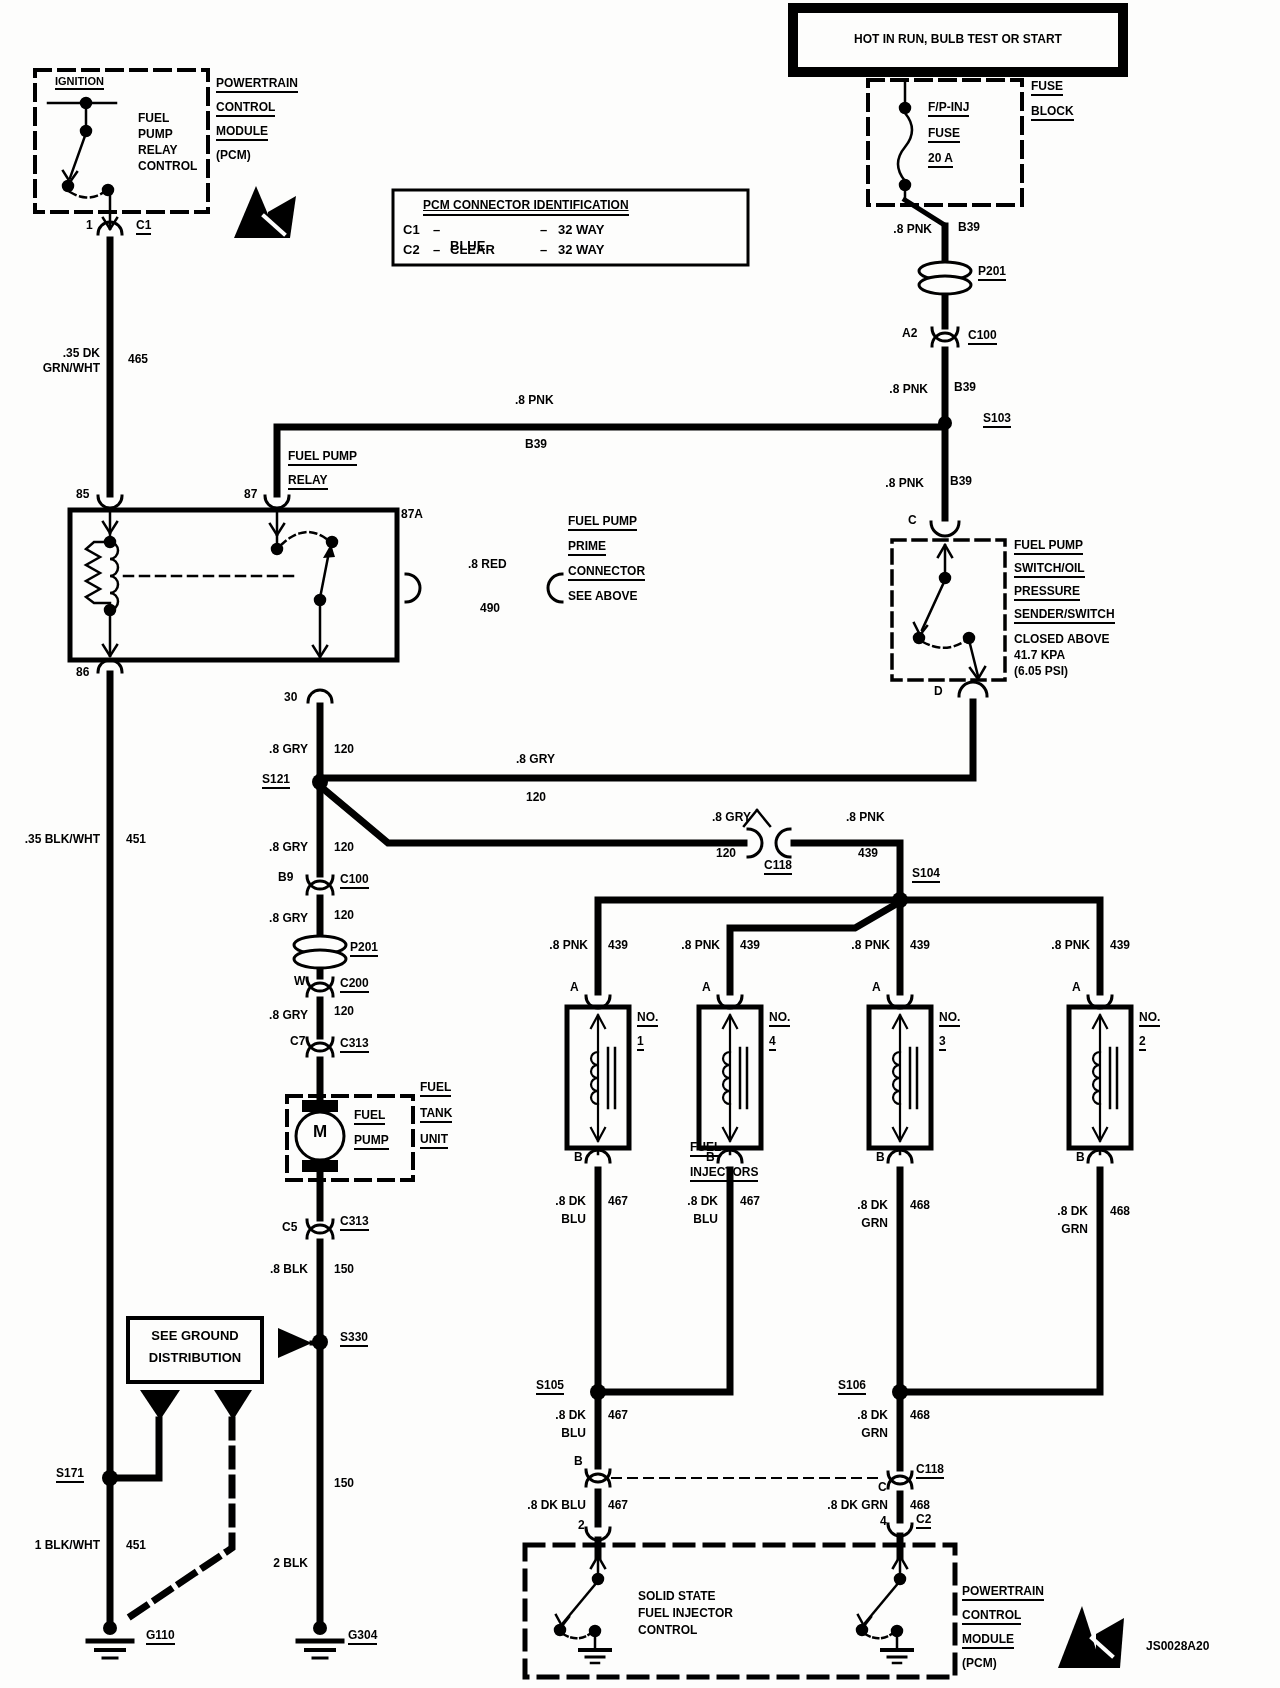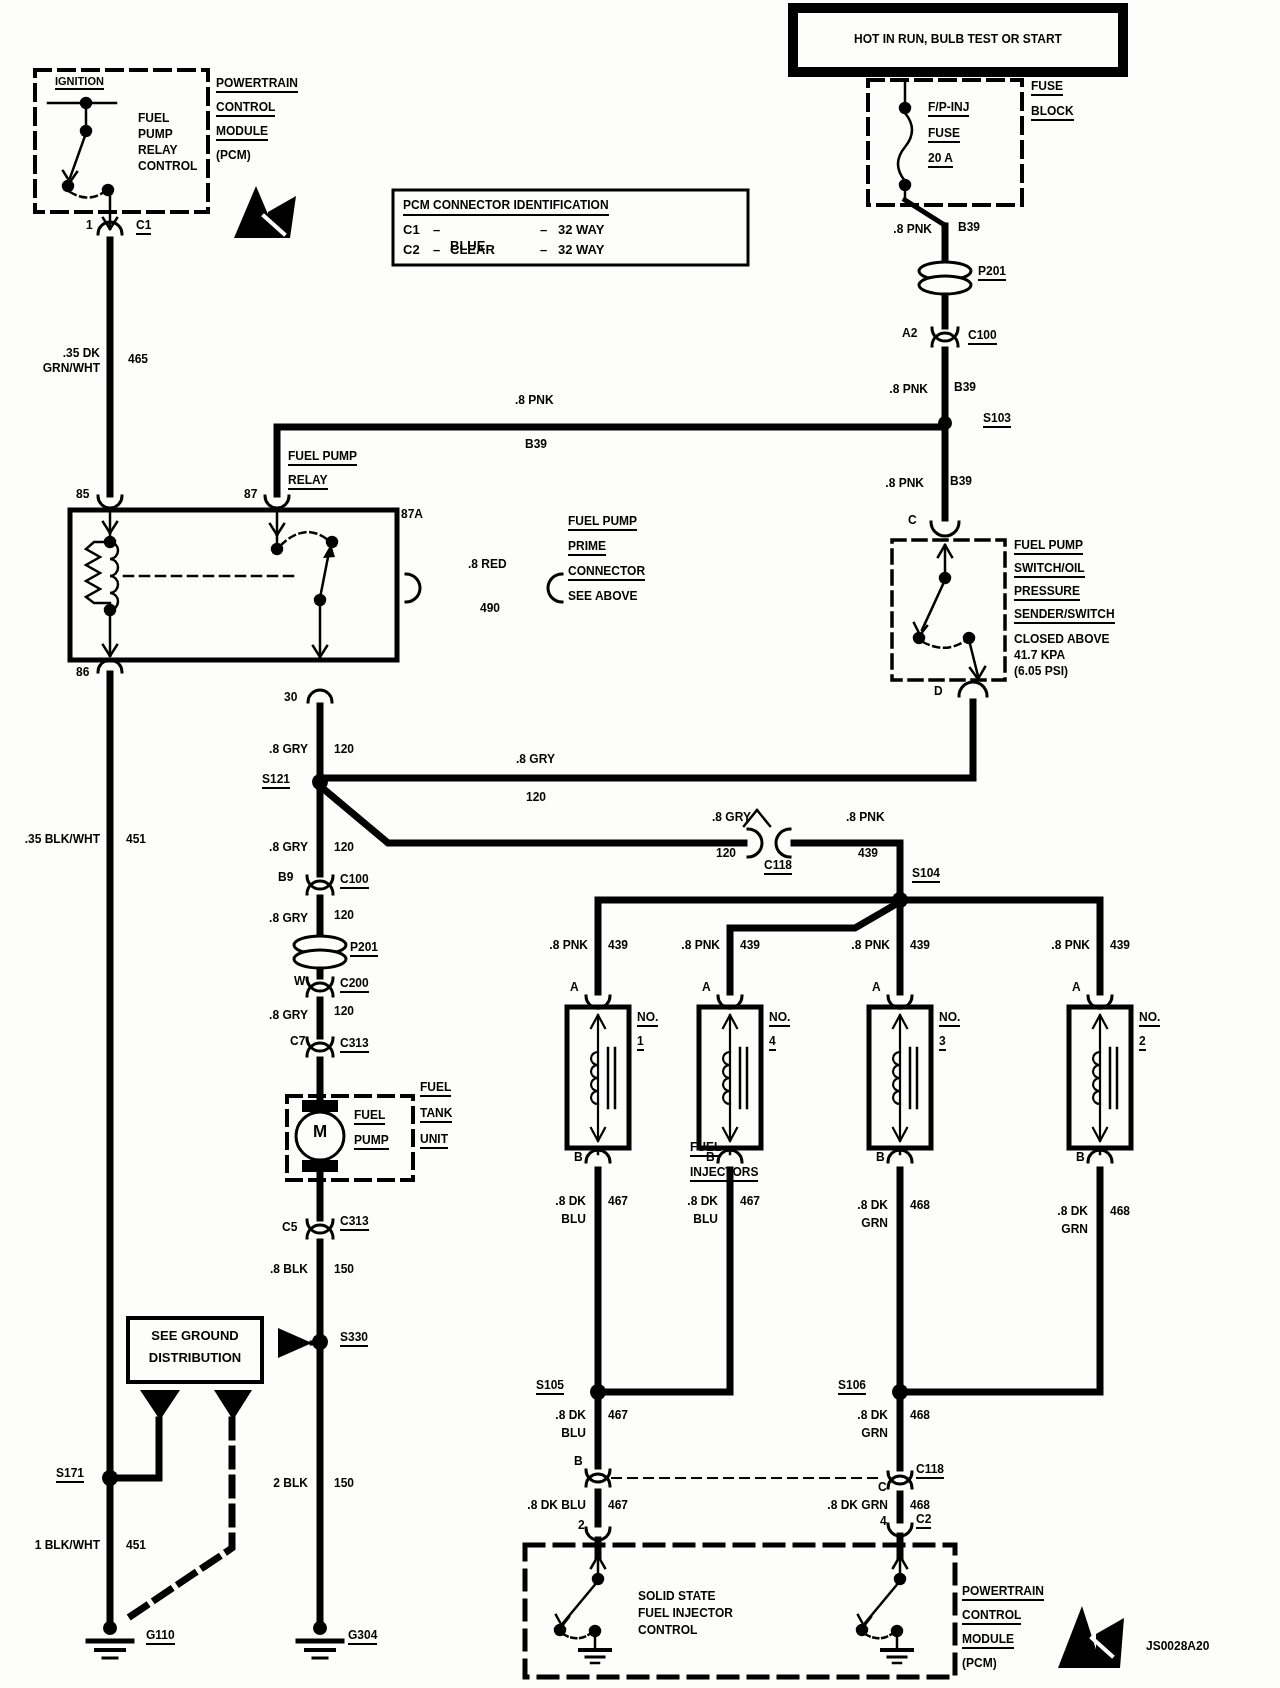--- a/index.html
+++ b/index.html
@@ -332,21 +332,21 @@
 </svg>
 
 <div class="lb f14 c" style="left:803px;top:31px;width:310px;">HOT IN RUN, BULB TEST OR START</div>
 
 <div class="lb u" style="left:928px;top:100px;">F/P-INJ</div>
 <div class="lb u" style="left:928px;top:126px;">FUSE</div>
 <div class="lb u" style="left:928px;top:151px;">20 A</div>
 <div class="lb u" style="left:1031px;top:79px;">FUSE</div>
 <div class="lb u" style="left:1031px;top:104px;">BLOCK</div>
 
-<div class="lb u f14" style="left:403px;top:197px;">PCM CONNECTOR IDENTIFICATION</div>
+<div class="lb u f14" style="left:423px;top:197px;text-decoration:underline;">PCM CONNECTOR IDENTIFICATION</div>
 <div class="lb f13" style="left:403px;top:222px;">C1</div>
 <div class="lb f13" style="left:433px;top:222px;">–</div>
 <div class="lb f13" style="left:450px;top:238px;">BLUE</div>
 <div class="lb f13" style="left:540px;top:222px;">–</div>
 <div class="lb f13" style="left:558px;top:222px;">32 WAY</div>
 <div class="lb f13" style="left:403px;top:242px;">C2</div>
 <div class="lb f13" style="left:433px;top:242px;">–</div>
 <div class="lb f13" style="left:450px;top:242px;">CLEAR</div>
 <div class="lb f13" style="left:540px;top:242px;">–</div>
 <div class="lb f13" style="left:558px;top:242px;">32 WAY</div>
@@ -440,21 +440,21 @@
 <div class="lb" style="left:334px;top:1262px;">150</div>
 
 <div class="lb f13 c" style="left:128px;top:1328px;width:134px;">SEE GROUND</div>
 <div class="lb f13 c" style="left:128px;top:1350px;width:134px;">DISTRIBUTION</div>
 <div class="lb u" style="left:340px;top:1330px;">S330</div>
 <div class="lb ra" style="left:0px;top:832px;width:100px;">.35 BLK/WHT</div>
 <div class="lb" style="left:126px;top:832px;">451</div>
 <div class="lb u" style="left:56px;top:1466px;">S171</div>
 <div class="lb ra" style="left:8px;top:1538px;width:92px;">1 BLK/WHT</div>
 <div class="lb" style="left:126px;top:1538px;">451</div>
-<div class="lb ra" style="left:250px;top:1476px;width:58px;">2 BLK</div>
+<div class="lb ra" style="left:250px;top:1556px;width:58px;">2 BLK</div>
 <div class="lb" style="left:334px;top:1476px;">150</div>
 <div class="lb u" style="left:146px;top:1628px;">G110</div>
 <div class="lb u" style="left:348px;top:1628px;">G304</div>
 
 <div class="lb" style="left:712px;top:810px;">.8 GRY</div>
 <div class="lb" style="left:716px;top:846px;">120</div>
 <div class="lb u" style="left:764px;top:858px;">C118</div>
 <div class="lb" style="left:846px;top:810px;">.8 PNK</div>
 <div class="lb" style="left:858px;top:846px;">439</div>
 <div class="lb u" style="left:912px;top:866px;">S104</div>

